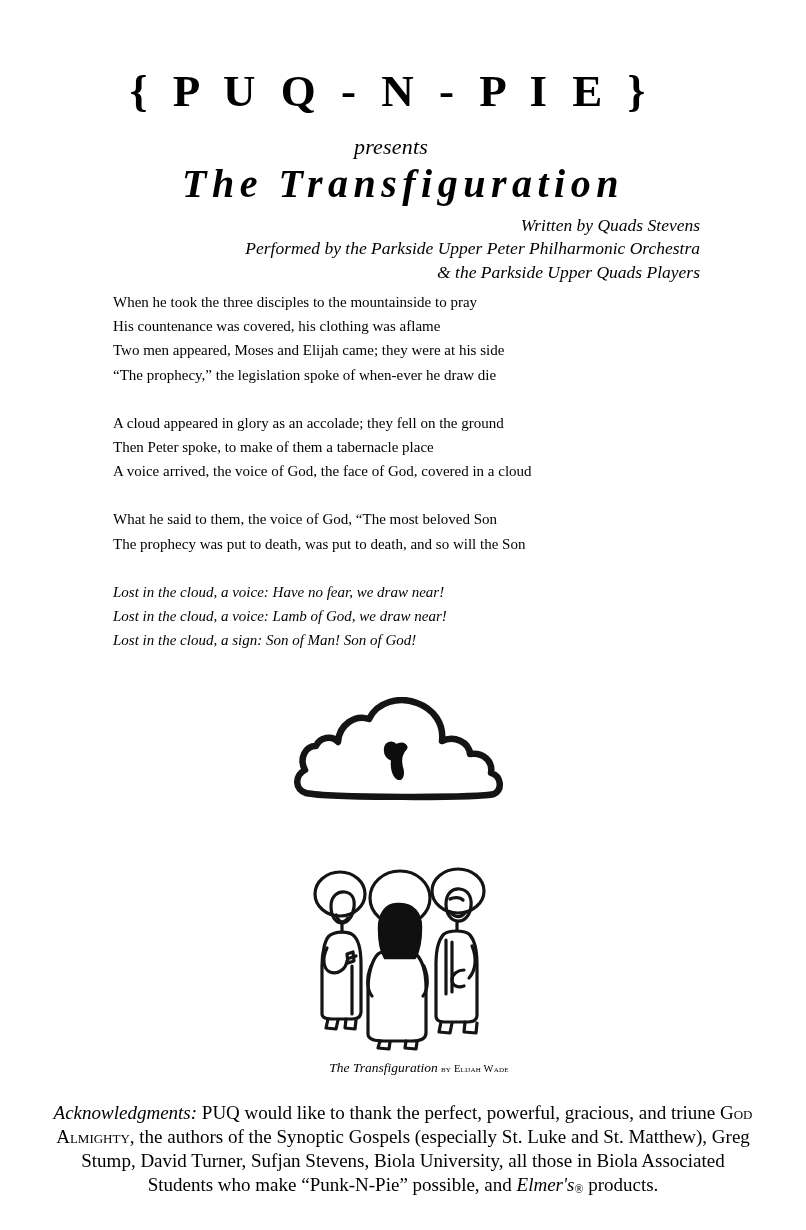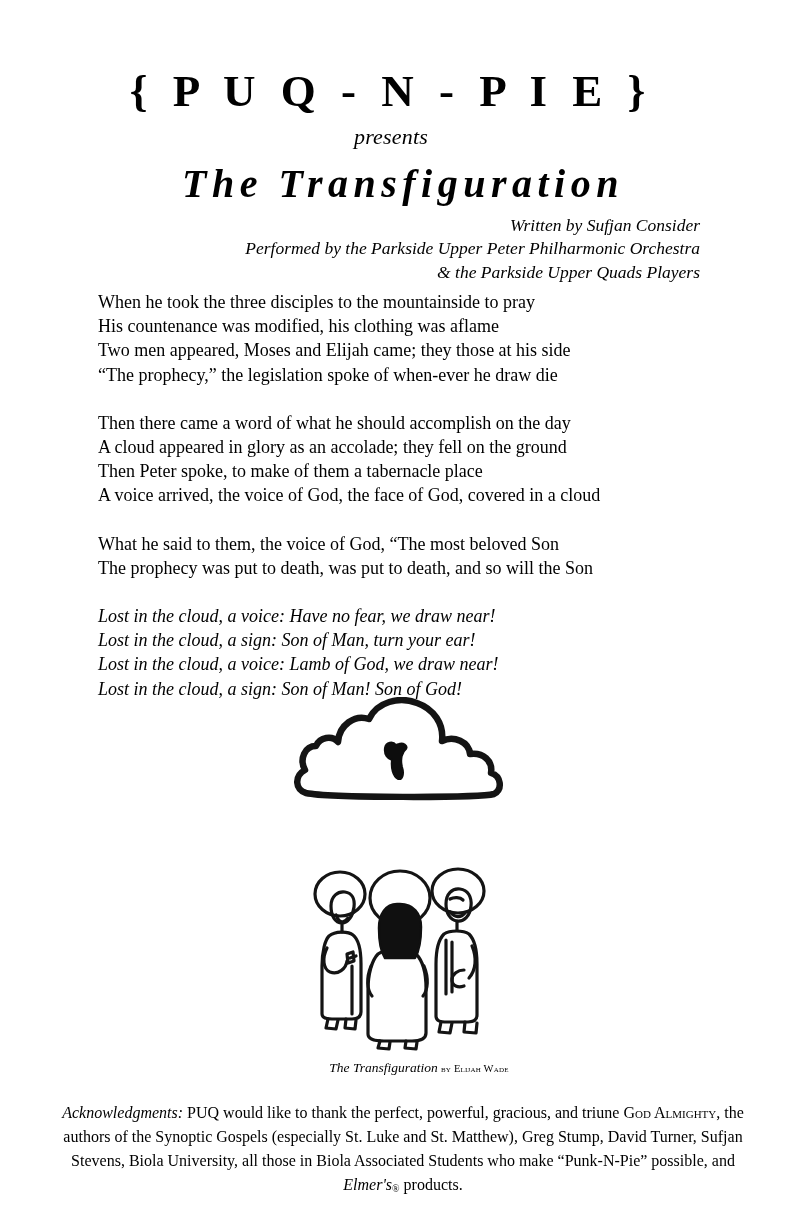--- a/index.html
+++ b/index.html
@@ -33,21 +33,21 @@
   }
   .brand {
     font-family: "Liberation Serif", "DejaVu Serif", serif;
     font-size: 45px;
     font-weight: 700;
     letter-spacing: 7px;
     line-height: 1.05;
     white-space: pre;
   }
   .presents {
-    margin-top: 9px;
+    margin-top: 19px;
     font-size: 22px;
     font-style: italic;
     letter-spacing: 0.2px;
   }
 
   
   .song-title {
     position: absolute;
     top: 160px;
     left: 0;
@@ -70,23 +70,23 @@
     font-style: italic;
     font-size: 17.5px;
     line-height: 1.33;
   }
   .credits div { white-space: nowrap; }
 
   
   .lyrics {
     position: absolute;
     top: 290px;
-    left: 98px;
+    left: 113px;
     width: 620px;
-    font-size: 18px;
+    font-size: 15px;
     line-height: 24.2px;
   }
   .verse { margin-bottom: 24px; }
   .verse:last-child { margin-bottom: 12px; }
   .verse .line { white-space: nowrap; }
   .verse.chorus .line { font-style: italic; }
 
   
   .cloud-art {
     position: absolute;
@@ -120,21 +120,21 @@
     letter-spacing: 0.2px;
   }
 
   
   .acknowledgments {
     position: absolute;
     top: 1101px;
     left: 53px;
     width: 700px;
     text-align: center;
-    font-size: 16px;
+    font-size: 19px;
     line-height: 24px;
   }
   .ack-label { font-style: italic; }
   .smallcaps { font-variant: small-caps; }
   .ital { font-style: italic; }
   .reg {
     font-size: 0.62em;
     vertical-align: -0.18em;
     letter-spacing: 0;
   }
@@ -145,49 +145,47 @@
 <div class="page">
 
   <div class="masthead">
     <div class="brand">{ P U Q - N - P I E }</div>
     <div class="presents">presents</div>
   </div>
 
   <div class="song-title">The Transfiguration</div>
 
   <div class="credits">
-    <div>Written by Sufjan Consider</div>
+    <div>Written by Quads Stevens</div>
     <div>Performed by the Parkside Upper Peter Philharmonic Orchestra</div>
     <div>&amp; the Parkside Upper Quads Players</div>
   </div>
 
   <div class="lyrics">
 
     <div class="verse">
       <div class="line">When he took the three disciples to the mountainside to pray</div>
-      <div class="line">His countenance was modified, his clothing was aflame</div>
-      <div class="line">Two men appeared, Moses and Elijah came; they those at his side</div>
+      <div class="line">His countenance was covered, his clothing was aflame</div>
+      <div class="line">Two men appeared, Moses and Elijah came; they were at his side</div>
       <div class="line">“The prophecy,” the legislation spoke of when-ever he draw die</div>
     </div>
 
     <div class="verse">
-      <div class="line">Then there came a word of what he should accomplish on the day</div>
       <div class="line">A cloud appeared in glory as an accolade; they fell on the ground</div>
       <div class="line">Then Peter spoke, to make of them a tabernacle place</div>
       <div class="line">A voice arrived, the voice of God, the face of God, covered in a cloud</div>
     </div>
 
     <div class="verse">
       <div class="line">What he said to them, the voice of God, “The most beloved Son</div>
       <div class="line">The prophecy was put to death, was put to death, and so will the Son</div>
     </div>
 
     <div class="verse chorus">
       <div class="line">Lost in the cloud, a voice: Have no fear, we draw near!</div>
-      <div class="line">Lost in the cloud, a sign: Son of Man, turn your ear!</div>
       <div class="line">Lost in the cloud, a voice: Lamb of God, we draw near!</div>
       <div class="line">Lost in the cloud, a sign: Son of Man! Son of God!</div>
     </div>
 
   </div>
 
   <div class="cloud-art">
     <svg viewBox="0 0 230 115" xmlns="http://www.w3.org/2000/svg">
       <path d="M17 96
                C 6 93, 5 79, 16 73

